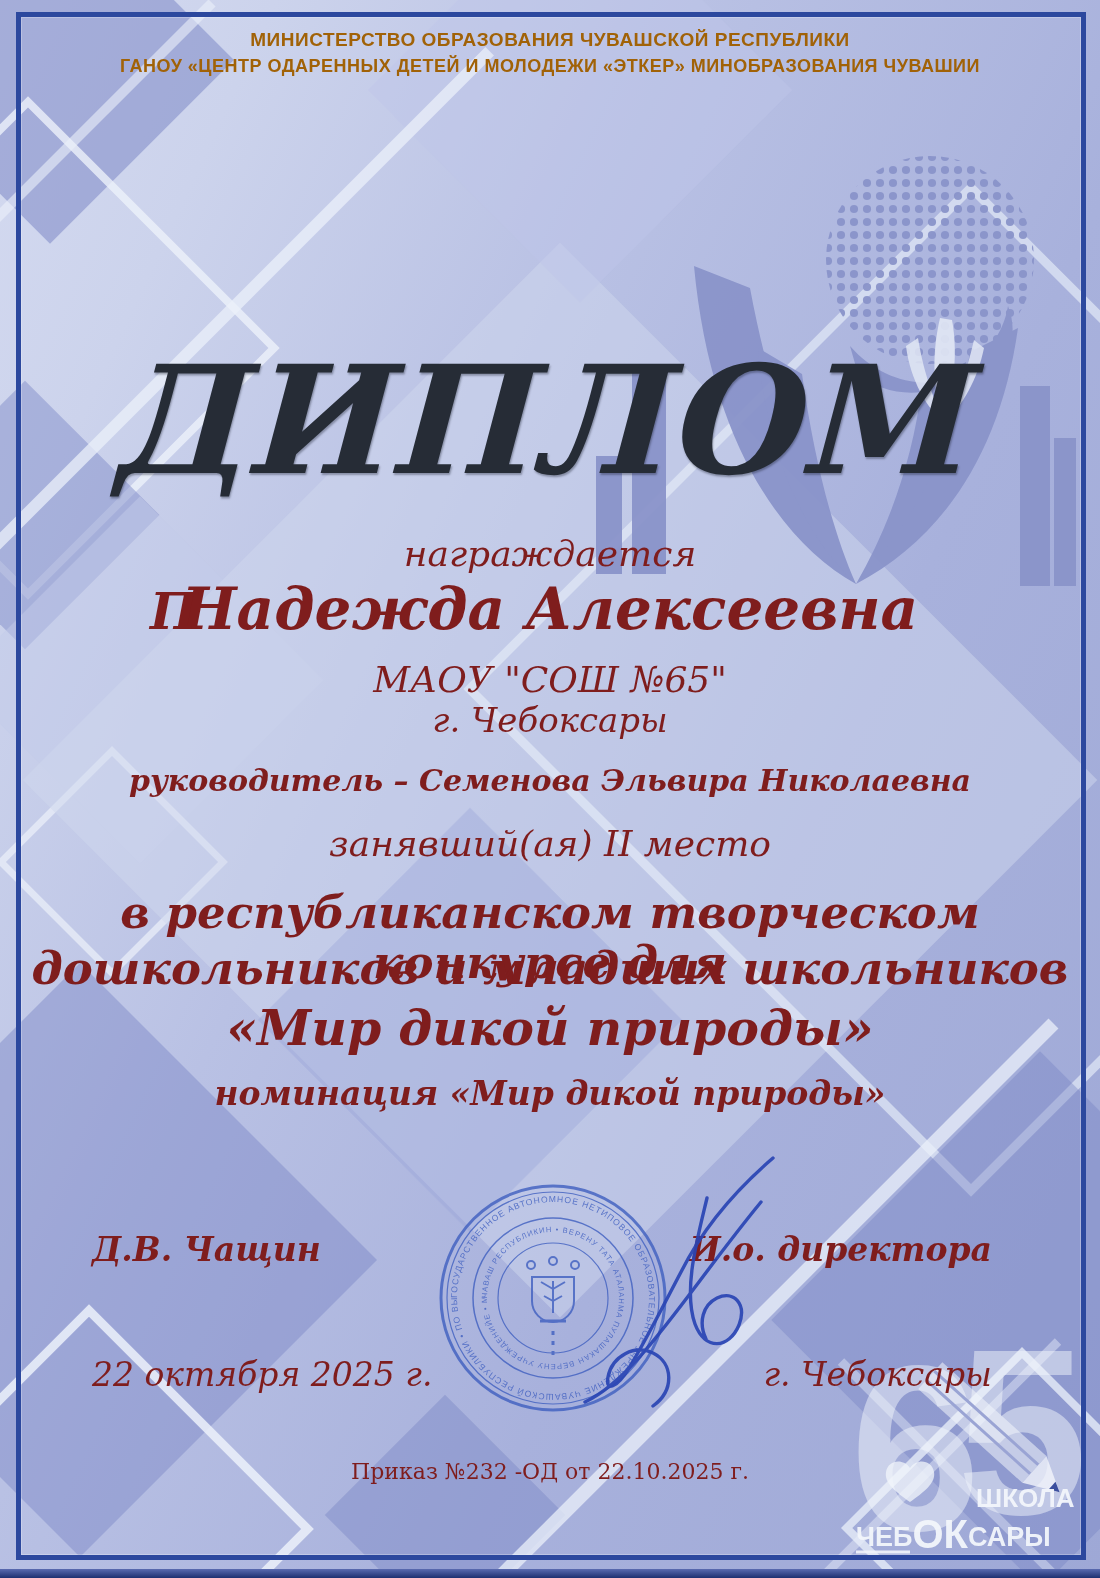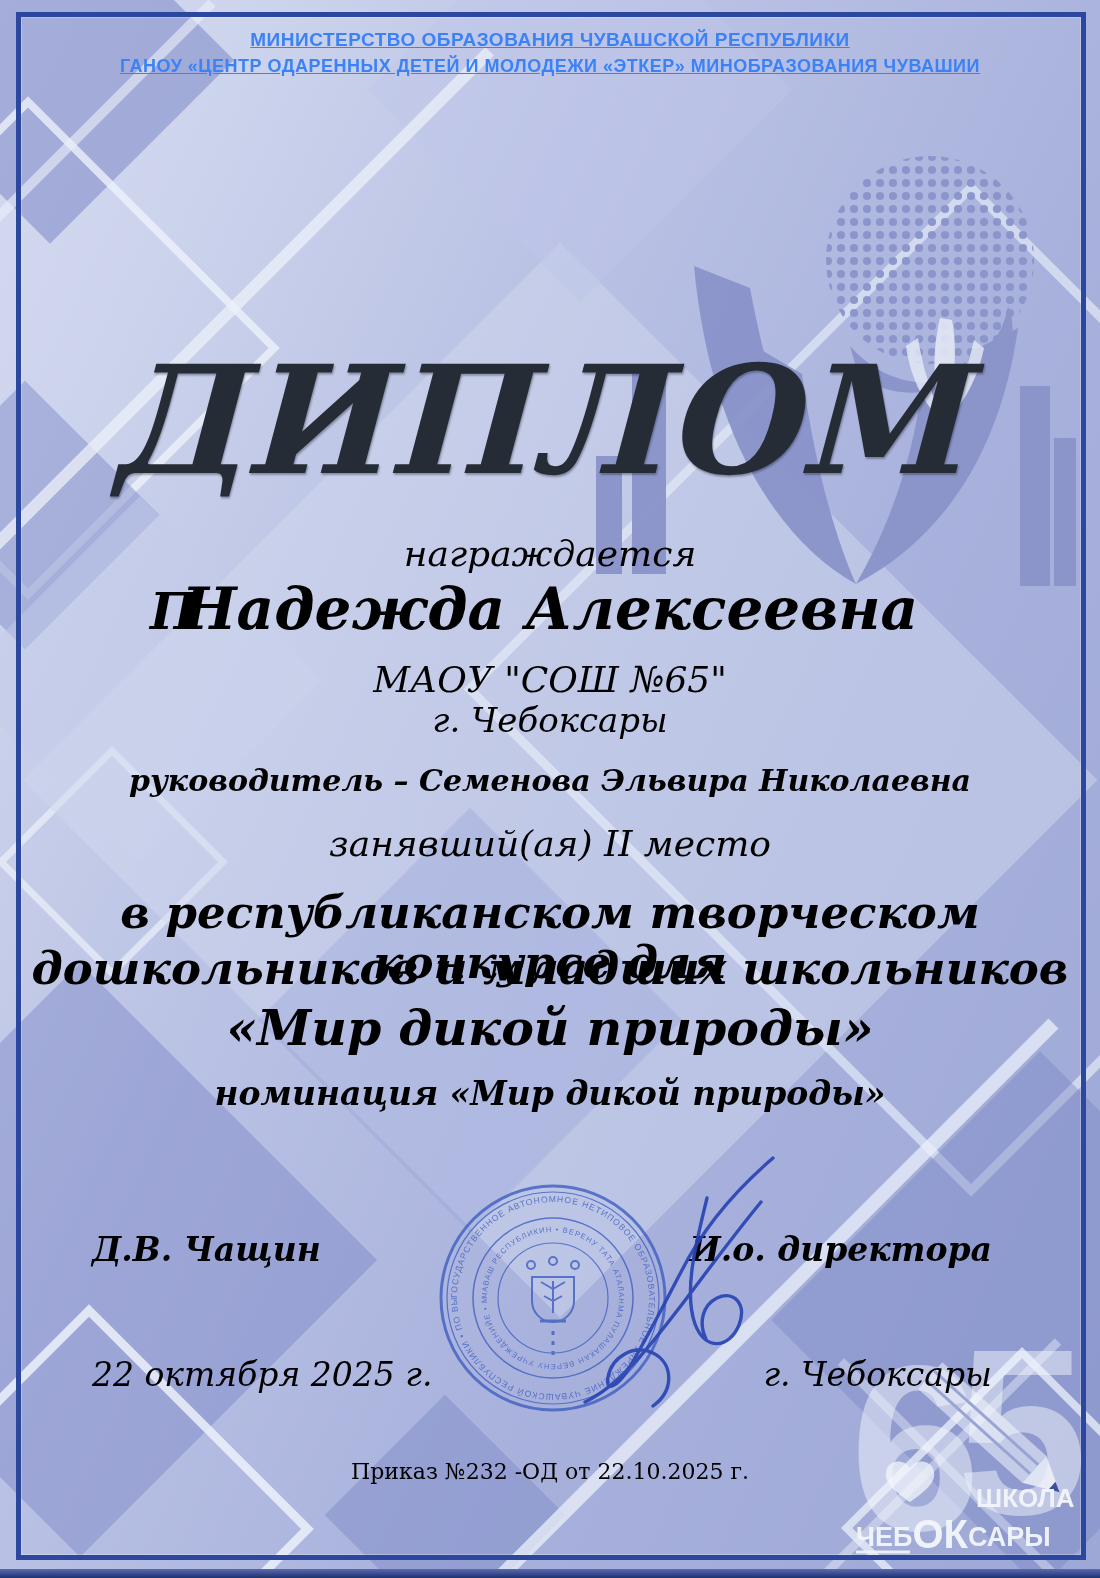--- a/index.html
+++ b/index.html
@@ -8,25 +8,25 @@
        background:linear-gradient(295deg,#9ea8d6 0%,#a8b1dc 35%,#b9c1e4 62%,#ccd3ec 85%,#d4daf0 100%);}
   
   .d{position:absolute;transform:rotate(45deg);}
   .stripe{position:absolute;background:rgba(235,240,250,.75);}
   
   .frame{position:absolute;left:16px;top:12px;right:14px;bottom:18px;
          border:5px solid #2c489e;z-index:3;box-shadow:inset 0 0 0 1px rgba(255,255,255,.25);}
   .edge-bottom{position:absolute;left:0;right:0;bottom:0;height:9px;
          background:linear-gradient(#5a6ab0,#1e3070);z-index:10;}
   
-  .txt{position:absolute;left:0;right:0;text-align:center;color:#000000;z-index:5;line-height:1.1;}
+  .txt{position:absolute;left:0;right:0;text-align:center;color:#7f1d1d;z-index:5;line-height:1.1;}
   .it{font-style:italic;}
   .bold{font-weight:bold;}
   .header-line{font-family:"Liberation Sans","DejaVu Sans",sans-serif;font-weight:bold;
-               color:#3b82f6;letter-spacing:.5px;z-index:5;text-decoration:underline;}
+               color:#a16207;letter-spacing:.5px;z-index:5;}
   .title{font-size:150px;font-weight:bold;font-style:italic;letter-spacing:2px;
          color:#262c36;text-shadow:1px 2px 2px rgba(20,25,40,.35);transform:skewX(-4deg);}
   .surname-initial{position:absolute;left:150px;top:6px;font-size:50px;font-weight:bold;font-style:italic;}
   .sign-row{display:flex;justify-content:space-between;padding:0 108px 0 92px;box-sizing:border-box;}
   .order-line{font-style:normal;}
   svg{display:block;}
   .seal-wrap{position:absolute;left:436px;top:1181px;width:234px;height:234px;z-index:4;
              opacity:.8;filter:blur(.4px);}
   .sig-wrap{position:absolute;left:555px;top:1140px;width:240px;height:275px;z-index:6;opacity:.92;}
   .logo-wrap{position:absolute;left:848px;top:1318px;width:238px;height:250px;z-index:4;}

